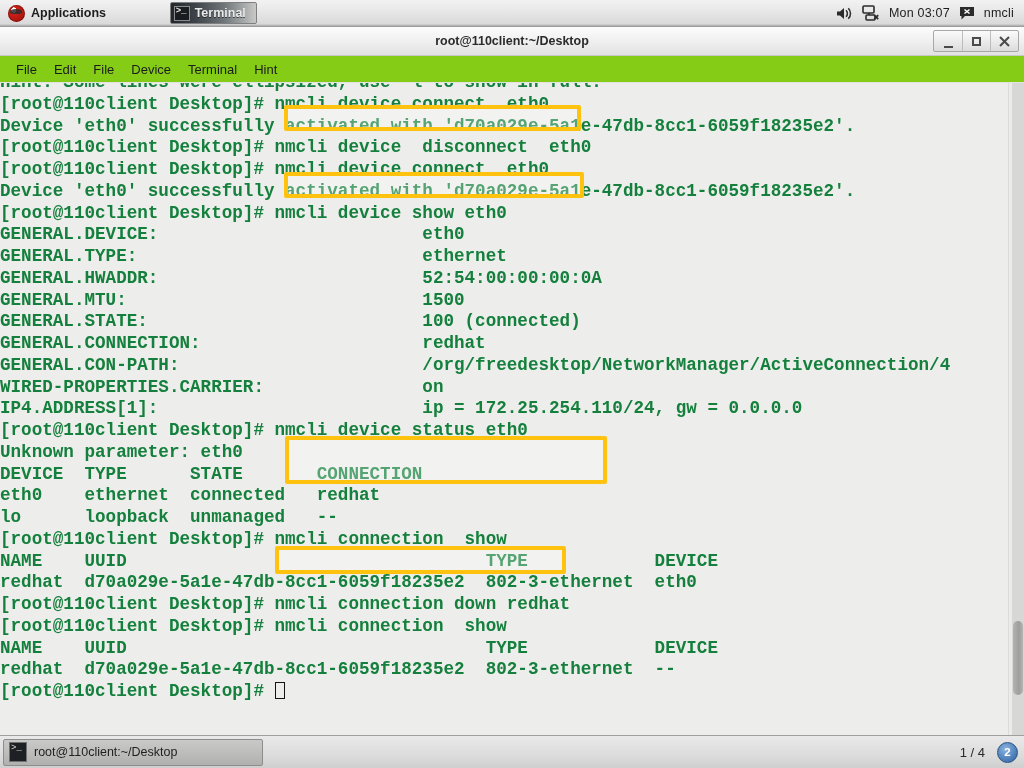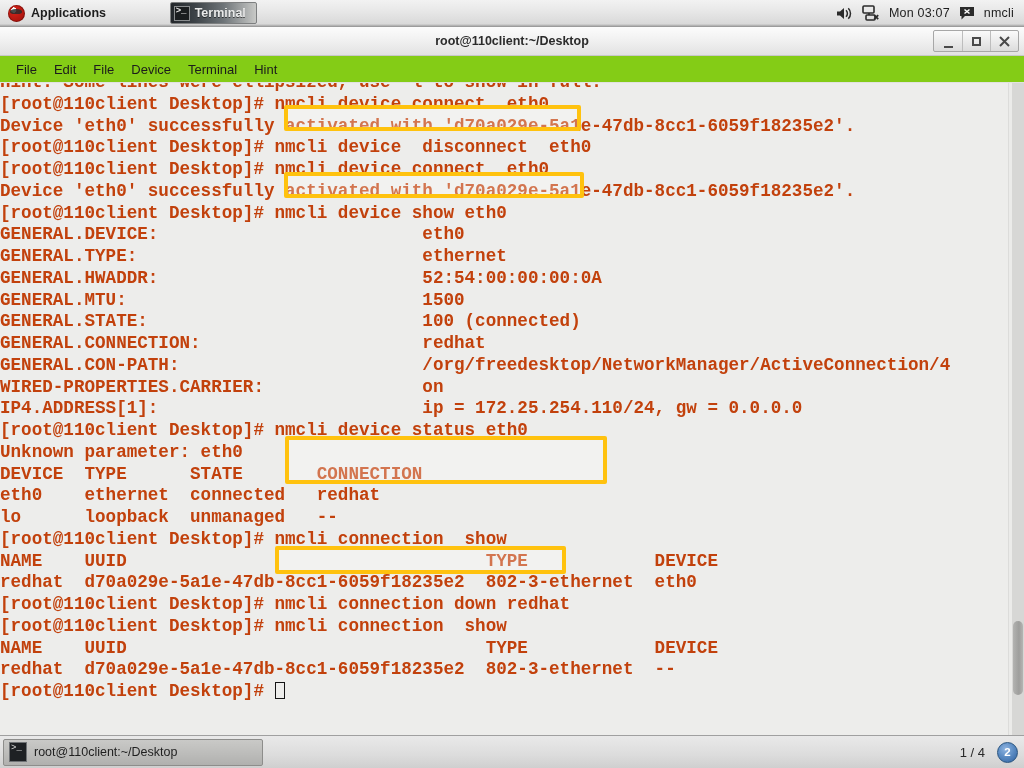--- a/index.html
+++ b/index.html
@@ -188,21 +188,21 @@
   }
   #term-text {
     position: absolute;
     left: 0;
     top: -11px;            
     width: 1000px;
     font-family: "Liberation Mono", "DejaVu Sans Mono", monospace;
     font-size: 17.6px;
     font-weight: bold;
     line-height: 21.75px;
-    color: #c2410c;
+    color: #15803d;
     white-space: pre;
     letter-spacing: 0px;
   }
   #term-text .row { height: 21.75px; }
 
   .cursor-block {
     display: inline-block;
     width: 10px;
     height: 17px;
     border: 1.5px solid #141414;

